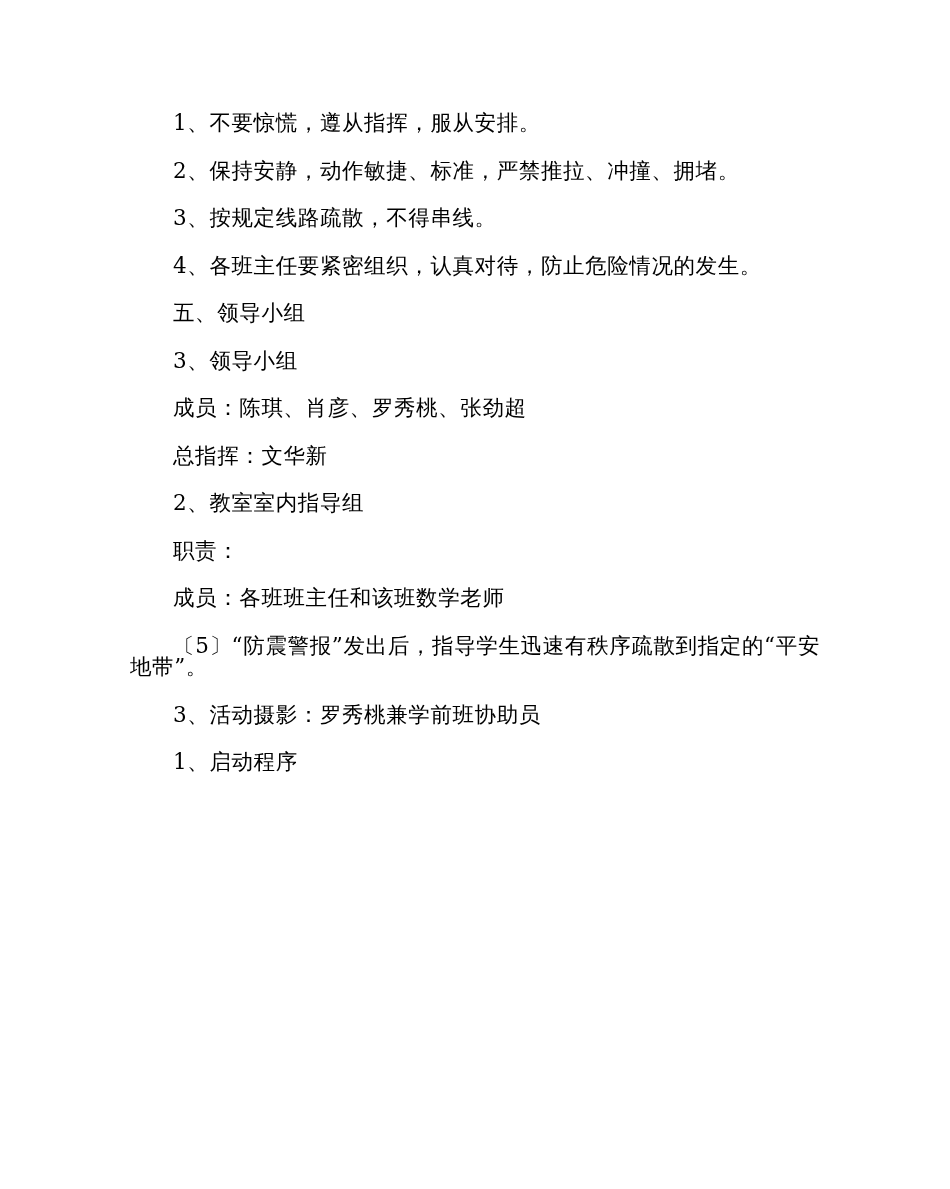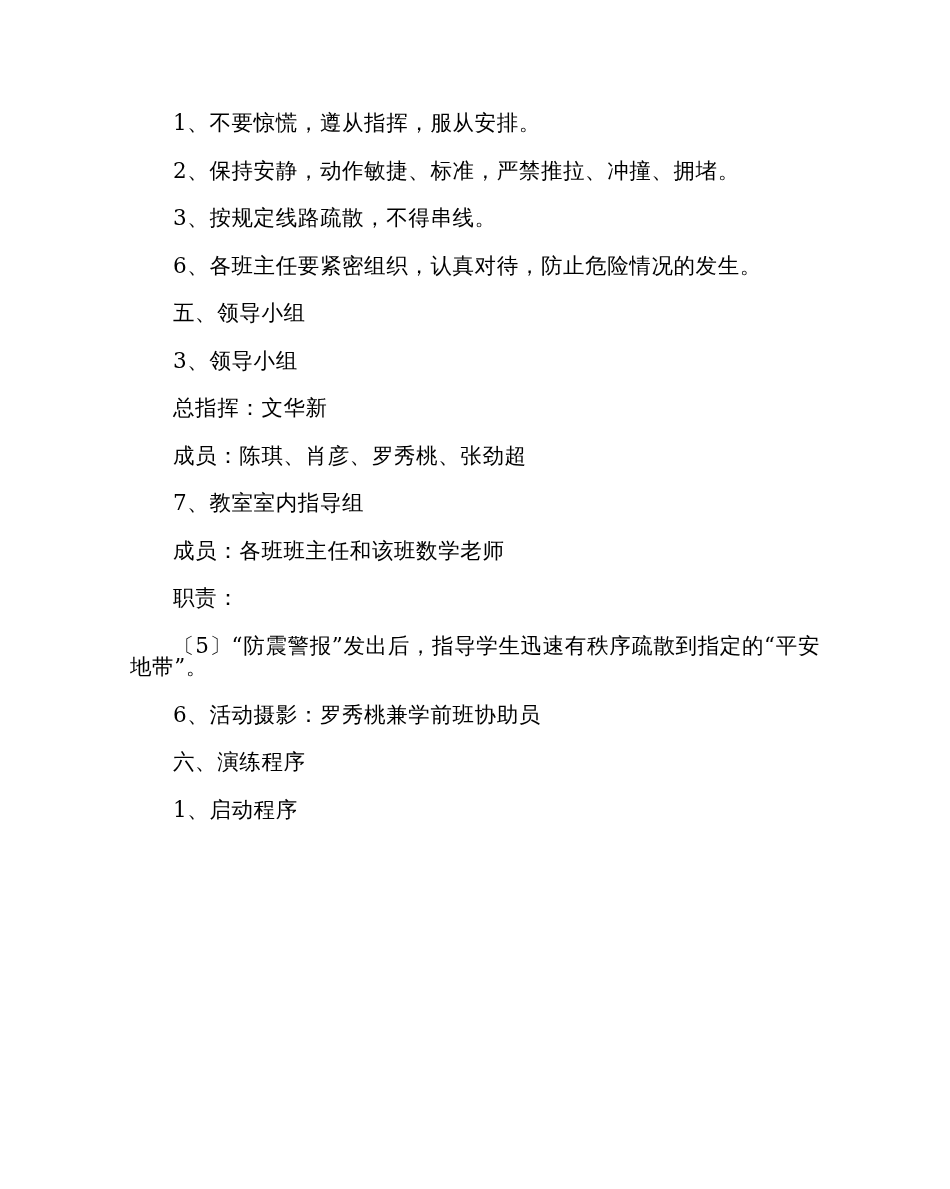--- a/index.html
+++ b/index.html
@@ -38,26 +38,25 @@
   }
 </style>
 </head>
 <body>
 
 <div class="page">
   <div class="doc-body">
     <p class="para indent">1、不要惊慌，遵从指挥，服从安排。</p>
     <p class="para indent">2、保持安静，动作敏捷、标准，严禁推拉、冲撞、拥堵。</p>
     <p class="para indent">3、按规定线路疏散，不得串线。</p>
-    <p class="para indent">6、各班主任要紧密组织，认真对待，防止危险情况的发生。</p>
+    <p class="para indent">4、各班主任要紧密组织，认真对待，防止危险情况的发生。</p>
     <p class="para indent">五、领导小组</p>
     <p class="para indent">3、领导小组</p>
+    <p class="para indent">成员：陈琪、肖彦、罗秀桃、张劲超</p>
     <p class="para indent">总指挥：文华新</p>
-    <p class="para indent">成员：陈琪、肖彦、罗秀桃、张劲超</p>
-    <p class="para indent">7、教室室内指导组</p>
+    <p class="para indent">2、教室室内指导组</p>
+    <p class="para indent">职责：</p>
     <p class="para indent">成员：各班班主任和该班数学老师</p>
-    <p class="para indent">职责：</p>
     <p class="para hang">〔5〕“防震警报”发出后，指导学生迅速有秩序疏散到指定的“平安地带”。</p>
-    <p class="para indent">6、活动摄影：罗秀桃兼学前班协助员</p>
-    <p class="para indent">六、演练程序</p>
+    <p class="para indent">3、活动摄影：罗秀桃兼学前班协助员</p>
     <p class="para indent">1、启动程序</p>
   </div>
 </div>
 
 </body></html>

